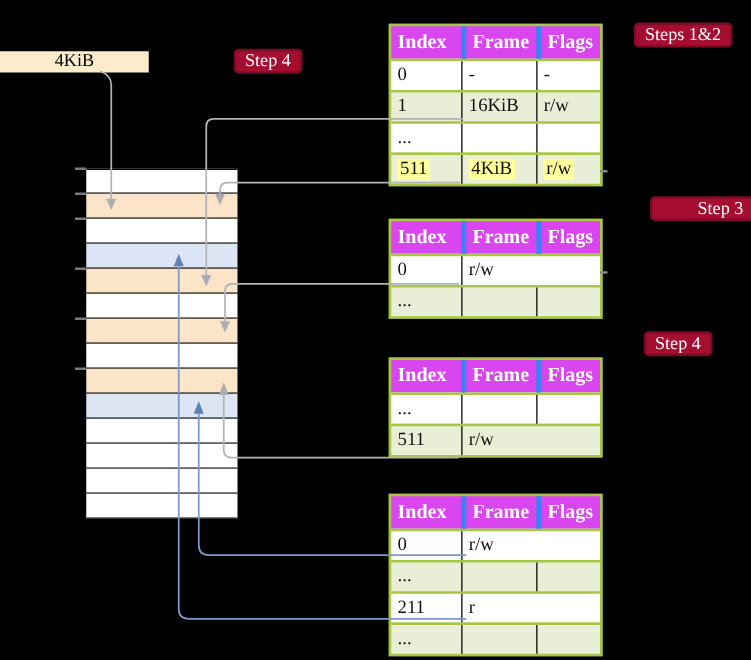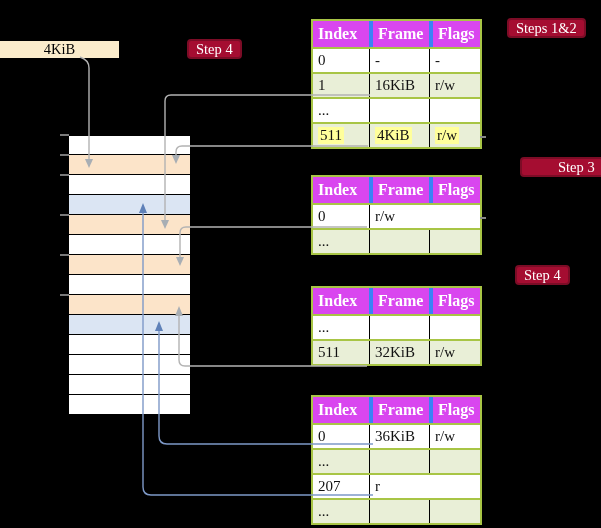--- a/index.html
+++ b/index.html
@@ -157,42 +157,40 @@
         <div class="hcell">Frame</div>
         <div class="hcell">Flags</div>
       </div>
       <div class="brow">
         <div class="bcell">...</div>
         <div class="bcell"></div>
         <div class="bcell"></div>
       </div>
       <div class="brow shaded">
         <div class="bcell">511</div>
-        <div class="bcell">32KiB</div>
         <div class="bcell">r/w</div>
       </div>
     </div>
   <div class="pt pt3">
       <div class="hrow">
         <div class="hcell">Index</div>
         <div class="hcell">Frame</div>
         <div class="hcell">Flags</div>
       </div>
       <div class="brow">
         <div class="bcell">0</div>
-        <div class="bcell">36KiB</div>
-        <div class="bcell">r/w</div>
-      </div>
-      <div class="brow shaded">
-        <div class="bcell">...</div>
-        <div class="bcell"></div>
-        <div class="bcell"></div>
-      </div>
-      <div class="brow">
-        <div class="bcell">207</div>
+        <div class="bcell">r/w</div>
+      </div>
+      <div class="brow shaded">
+        <div class="bcell">...</div>
+        <div class="bcell"></div>
+        <div class="bcell"></div>
+      </div>
+      <div class="brow">
+        <div class="bcell">211</div>
         <div class="bcell">r</div>
       </div>
       <div class="brow shaded">
         <div class="bcell">...</div>
         <div class="bcell"></div>
         <div class="bcell"></div>
       </div>
     </div>
 
   <svg class="overlay" width="601" height="528">

